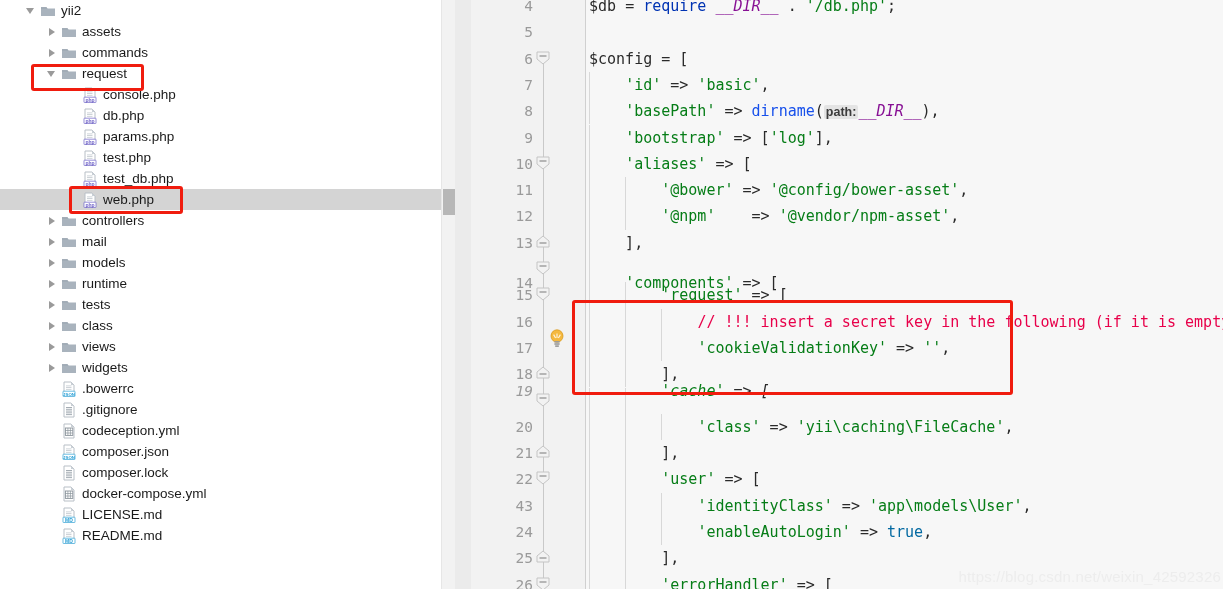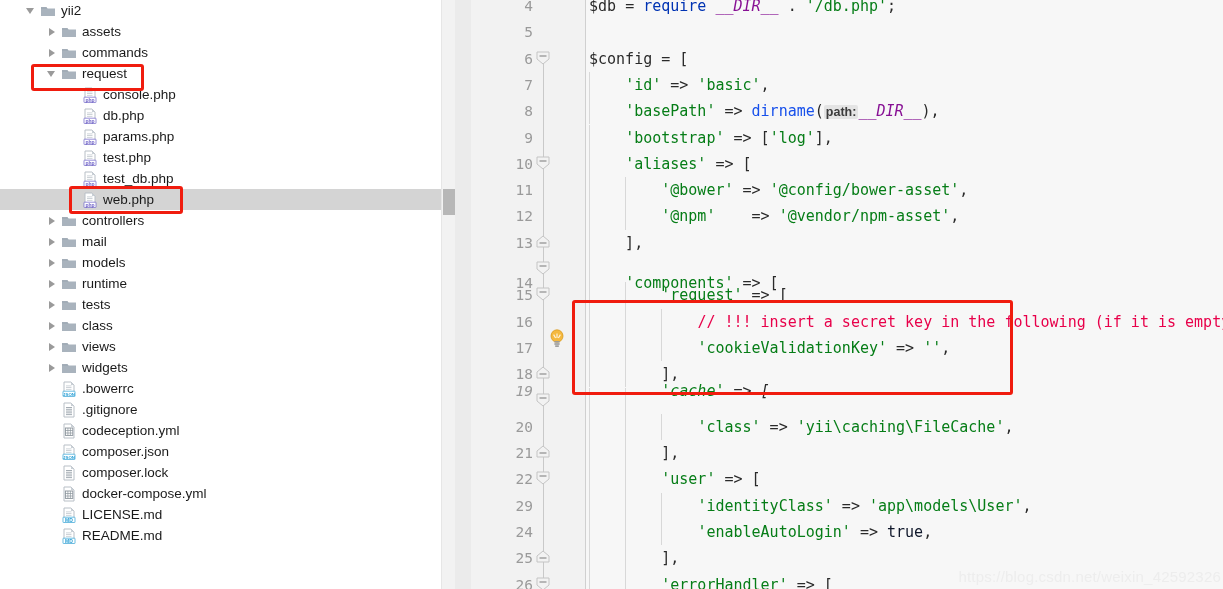--- a/index.html
+++ b/index.html
@@ -153,21 +153,21 @@
   }
 
   
   .s-kw    { color: #0033b3; }
   .s-fn    { color: #1750eb; }
   .s-str   { color: #067d17; }
   .s-magic { color: #871094; font-style: italic; }
   .s-var   { color: #2a2a2a; }
   .s-punc  { color: #2a2a2a; }
   .s-cmt   { color: #e8004a; }
-  .s-bool  { color: #0f172a; }
+  .s-bool  { color: #0369a1; }
   .s-hint  {
     background: #e4e4e4;
     color: #3c3c3c;
     font-family: "Liberation Sans", sans-serif;
     font-size: 12.5px;
     font-weight: bold;
     border-radius: 2px;
     padding: 0 2px;
   }
 
@@ -688,21 +688,21 @@
         </div>
         <div class="code-line" style="position: absolute; left: 0px; right: 0px; top: 466.4px;"><span class="lineno">22</span><span class="codetext"><span class="s-punc">        </span><span class="s-str">'user'</span><span class="s-punc"> =&gt; [</span></span></div>
         <div class="indent-guide" style="left: 118px; top: 466.4px; height: 26.3px;"></div>
         <div class="indent-guide" style="left: 154.08px; top: 466.4px; height: 26.3px;"></div>
         <div class="fold" style="top: 470.4px;">
           <svg width="20" height="20" viewBox="0 0 20 20">
             <path d="M4 2 H16 V9 L10 14 L4 9 Z" fill="#f2f2f2" stroke="#c4c4c4" stroke-width="1"></path>
             <path d="M6.5 6 H13.5" stroke="#8d8d8d" stroke-width="1.2"></path>
           </svg>
         </div>
-        <div class="code-line" style="position: absolute; left: 0px; right: 0px; top: 492.7px;"><span class="lineno">29</span><span class="codetext"><span class="s-punc">            </span><span class="s-str">'identityClass'</span><span class="s-punc"> =&gt; </span><span class="s-str">'app\models\User'</span><span class="s-punc">,</span></span></div>
+        <div class="code-line" style="position: absolute; left: 0px; right: 0px; top: 492.7px;"><span class="lineno">43</span><span class="codetext"><span class="s-punc">            </span><span class="s-str">'identityClass'</span><span class="s-punc"> =&gt; </span><span class="s-str">'app\models\User'</span><span class="s-punc">,</span></span></div>
         <div class="indent-guide" style="left: 118px; top: 492.7px; height: 26.3px;"></div>
         <div class="indent-guide" style="left: 154.08px; top: 492.7px; height: 26.3px;"></div>
         <div class="indent-guide" style="left: 190.16px; top: 492.7px; height: 26.3px;"></div>
         <div class="code-line" style="position: absolute; left: 0px; right: 0px; top: 519px;"><span class="lineno">24</span><span class="codetext"><span class="s-punc">            </span><span class="s-str">'enableAutoLogin'</span><span class="s-punc"> =&gt; </span><span class="s-bool">true</span><span class="s-punc">,</span></span></div>
         <div class="indent-guide" style="left: 118px; top: 519px; height: 26.3px;"></div>
         <div class="indent-guide" style="left: 154.08px; top: 519px; height: 26.3px;"></div>
         <div class="indent-guide" style="left: 190.16px; top: 519px; height: 26.3px;"></div>
         <div class="code-line" style="position: absolute; left: 0px; right: 0px; top: 545.3px;"><span class="lineno">25</span><span class="codetext"><span class="s-punc">        ],</span></span></div>
         <div class="indent-guide" style="left: 118px; top: 545.3px; height: 26.3px;"></div>
         <div class="indent-guide" style="left: 154.08px; top: 545.3px; height: 26.3px;"></div>

